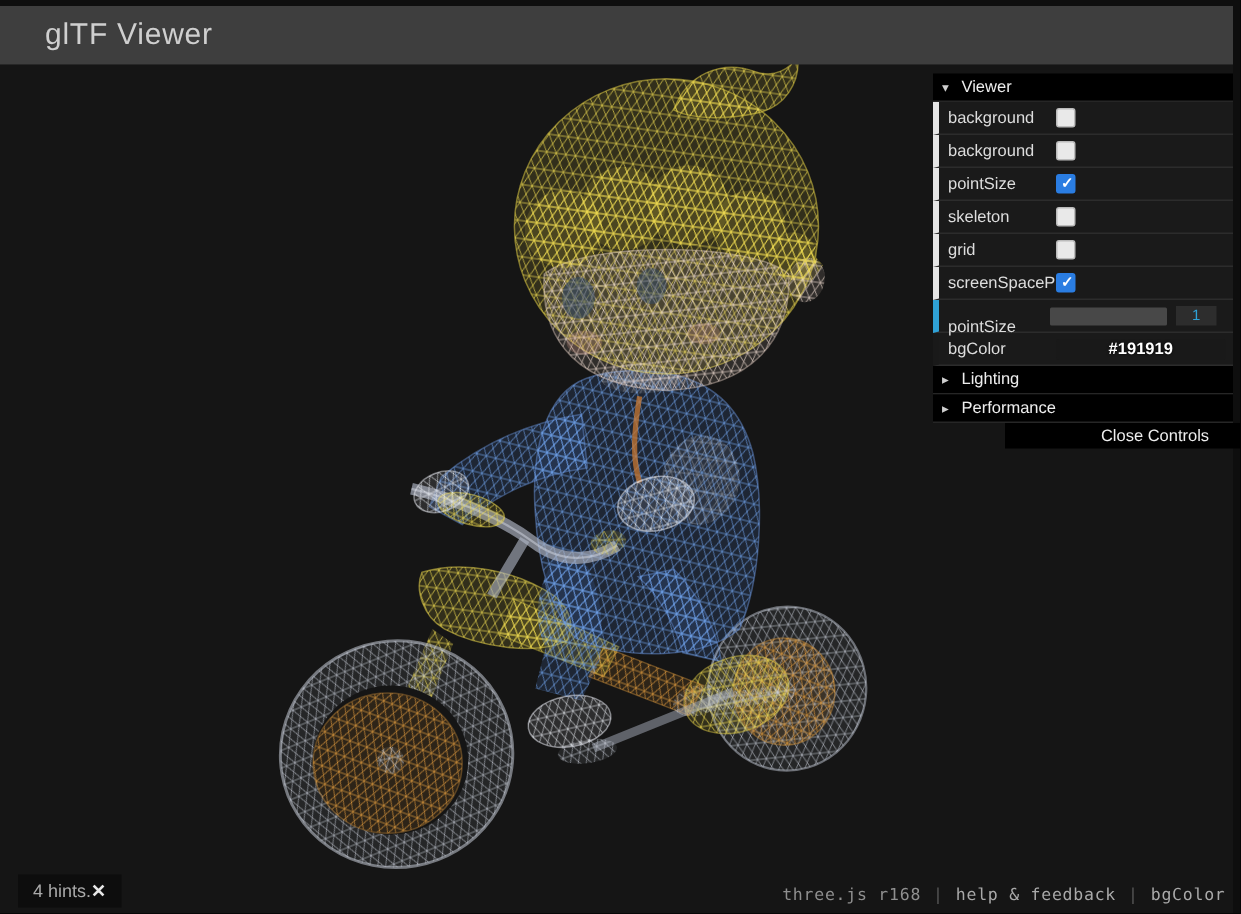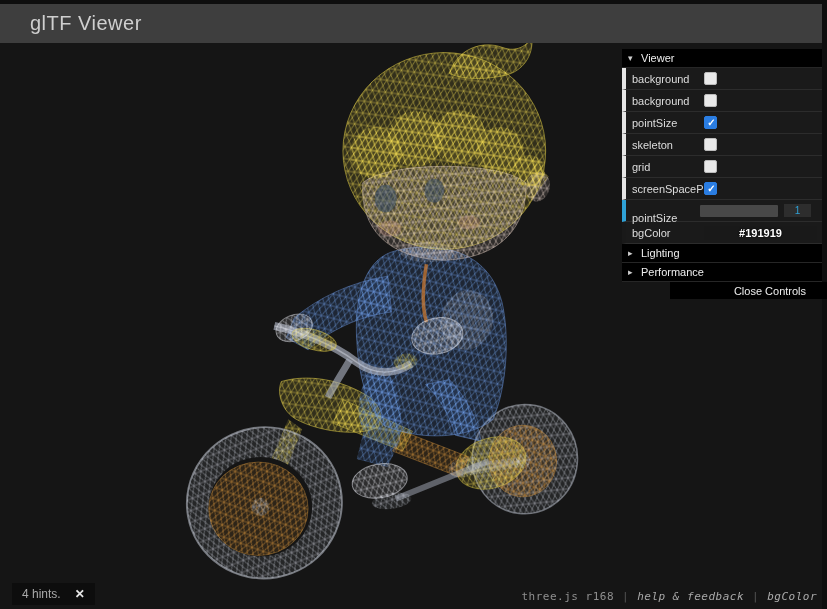--- a/index.html
+++ b/index.html
@@ -38,29 +38,29 @@
   .num-input{width:27px;height:13px;background:#2d2d2d;border:none;color:#2FA1D6;font-size:10px;
              text-align:center;font-family:"Liberation Sans",sans-serif;padding:0;}
   .color-widget{flex:1;margin-right:5px;height:14px;background:#191919;border-radius:2px;color:#fff;
                 font-weight:bold;display:flex;align-items:center;justify-content:center;cursor:pointer;
                 text-shadow:0 0 2px #000;}
   .close-btn{display:block;width:100%;height:17px;background:#000;color:#eee;border:none;
              font-size:11px;font-family:"Liberation Sans",sans-serif;cursor:pointer;margin-left:48px;}
 
   
   .hints-chip{position:absolute;left:12px;bottom:4px;height:22px;background:#0d0d0d;z-index:6;
-              display:flex;align-items:center;padding:0 10px;gap:14px;}
+              display:flex;align-items:center;padding:0 10px;}
   .hints-label{color:#a9a9a9;font-size:12px;}
   .hints-close{color:#e8e8e8;font-size:12px;font-weight:bold;cursor:pointer;}
 
   
   .footer{position:absolute;right:10px;bottom:6px;z-index:6;font-family:"DejaVu Sans Mono",monospace;
           font-size:11px;letter-spacing:.5px;color:#8f8f8f;display:flex;gap:8px;align-items:flex-end;}
   .footer .divider{color:#555;}
-  .footer .link{color:#a9a9a9;cursor:pointer;text-decoration:none;font-style:italic;}
+  .footer .link{color:#a9a9a9;cursor:pointer;text-decoration:none;}
 </style>
 </head>
 <body>
 
 <div class="screen">
 
   <header class="app-header">
     <div class="app-title">glTF Viewer</div>
   </header>
 

